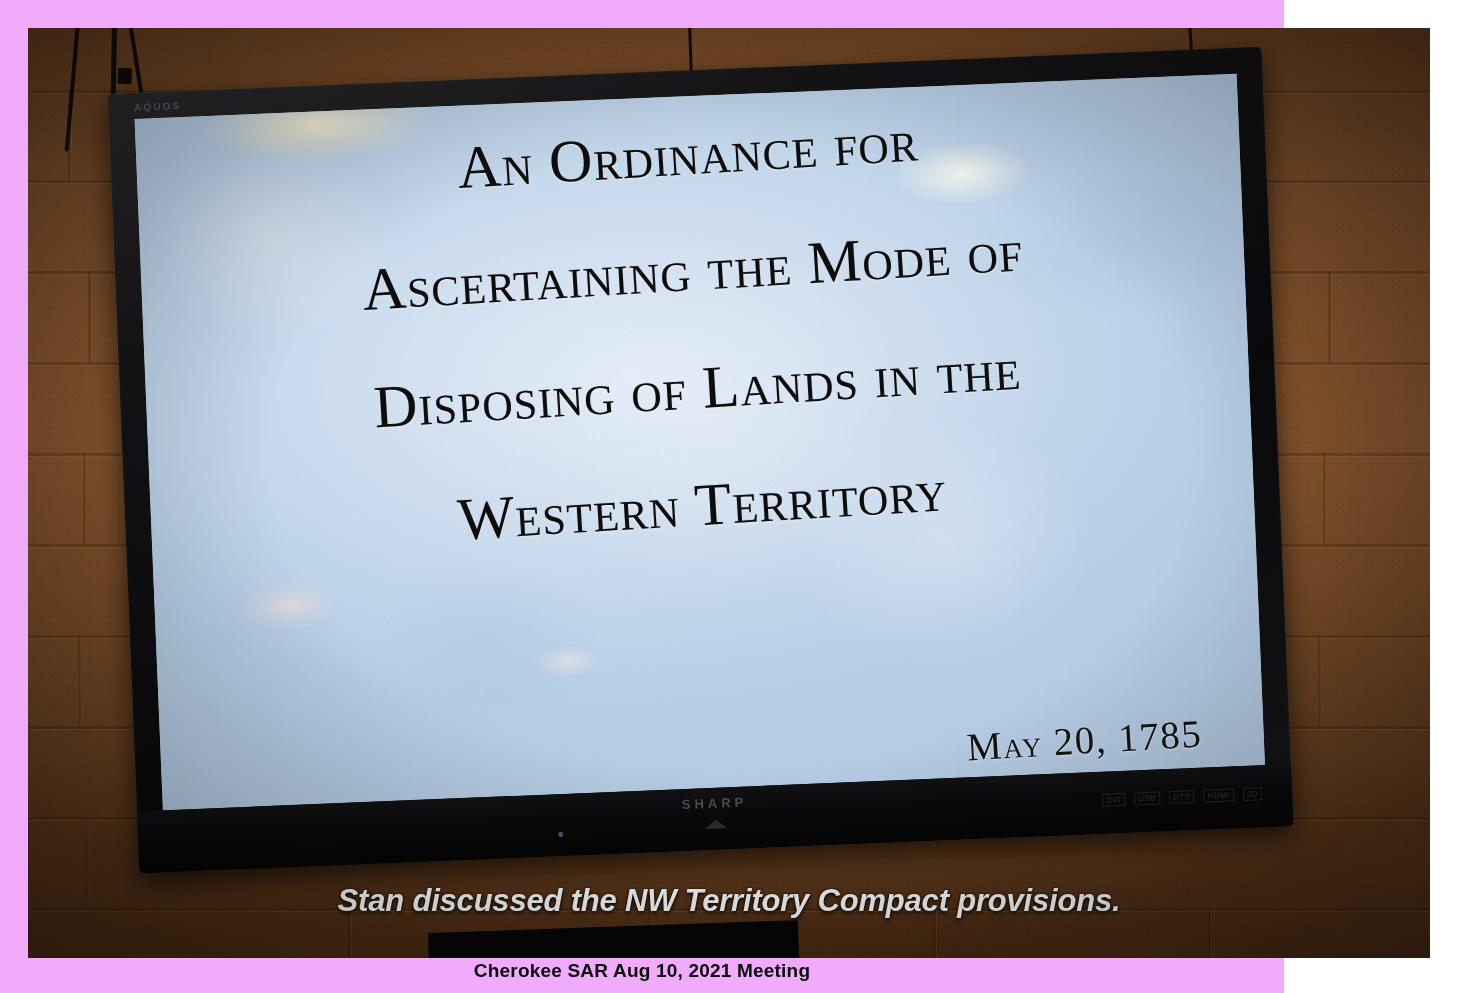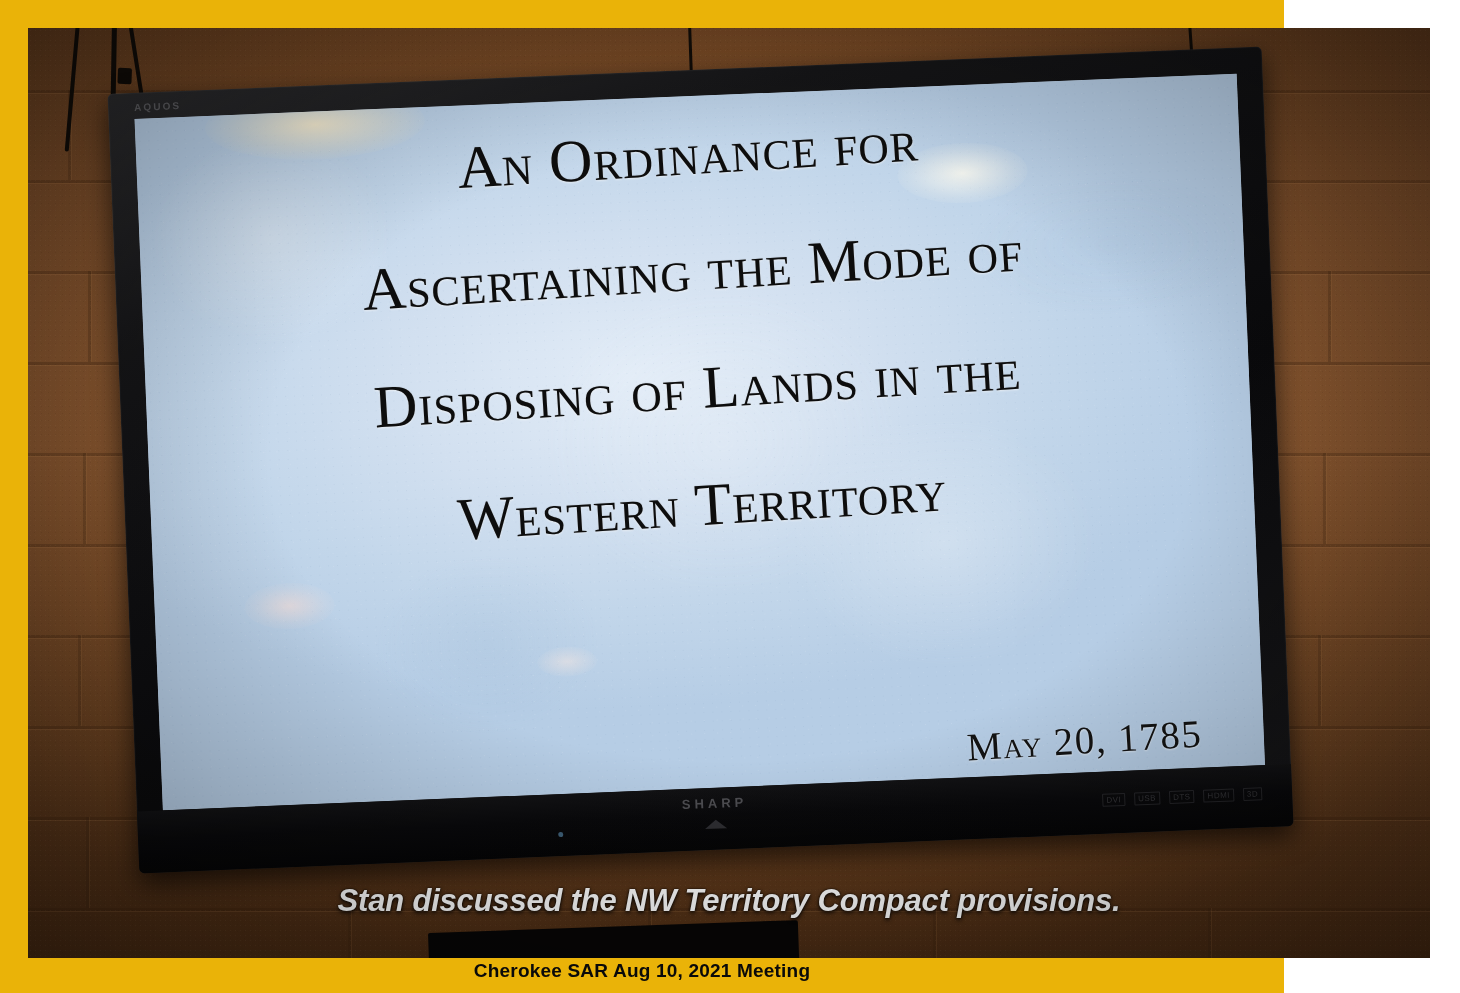--- a/index.html
+++ b/index.html
@@ -13,21 +13,21 @@
     height: 993px;
     font-family: "Liberation Sans", sans-serif;
     overflow: hidden;
   }
 
   
   #page {
     position: relative;
     width: 1284px;
     height: 993px;
-    background: #eab308;
+    background: #f0abfc;
   }
 
   
   #photo {
     position: absolute;
     left: 28px;
     top: 28px;
     width: 1402px;
     height: 930px;
     overflow: hidden;

